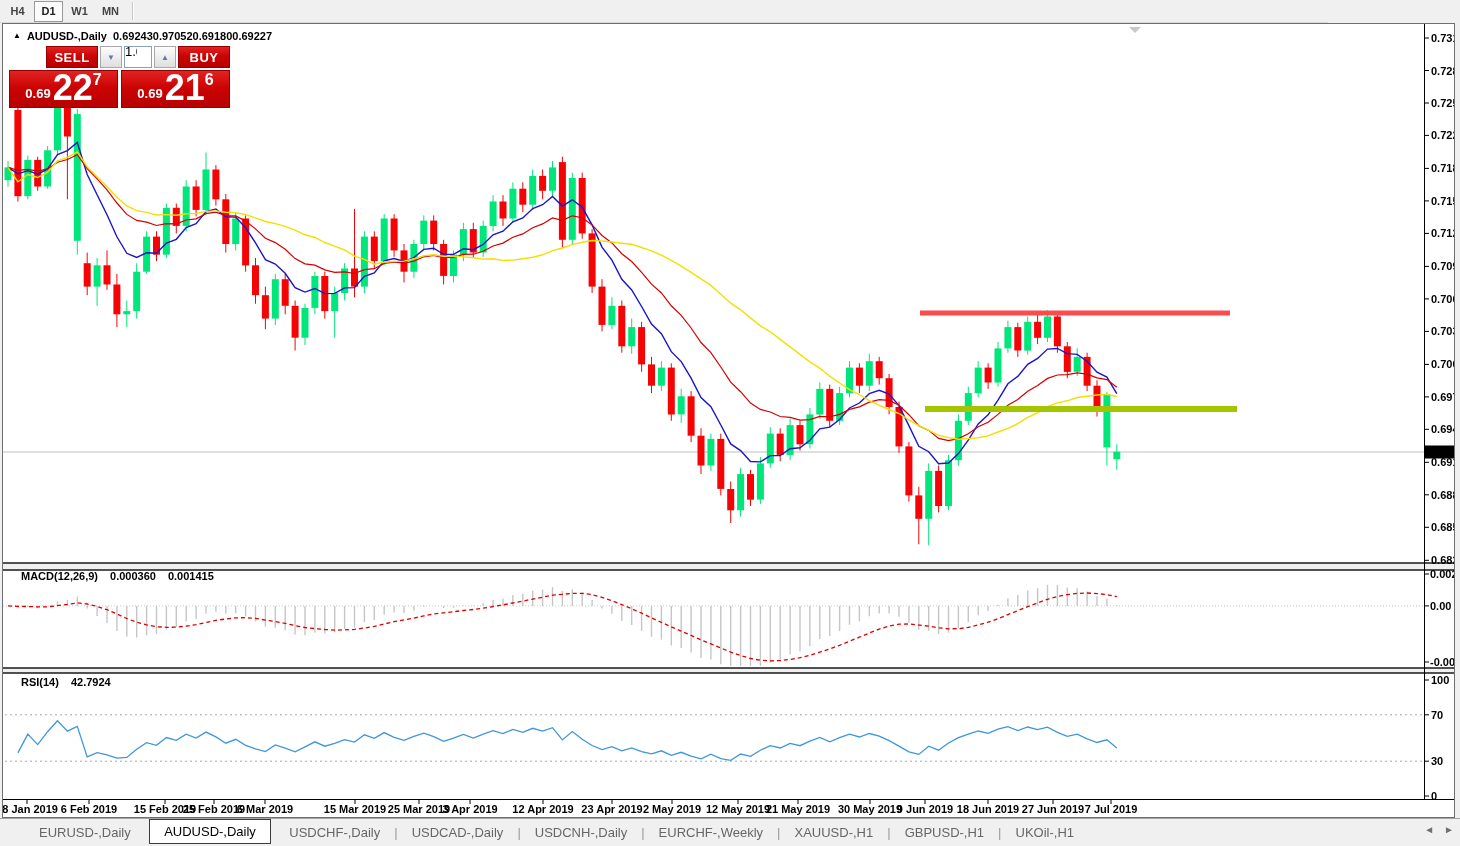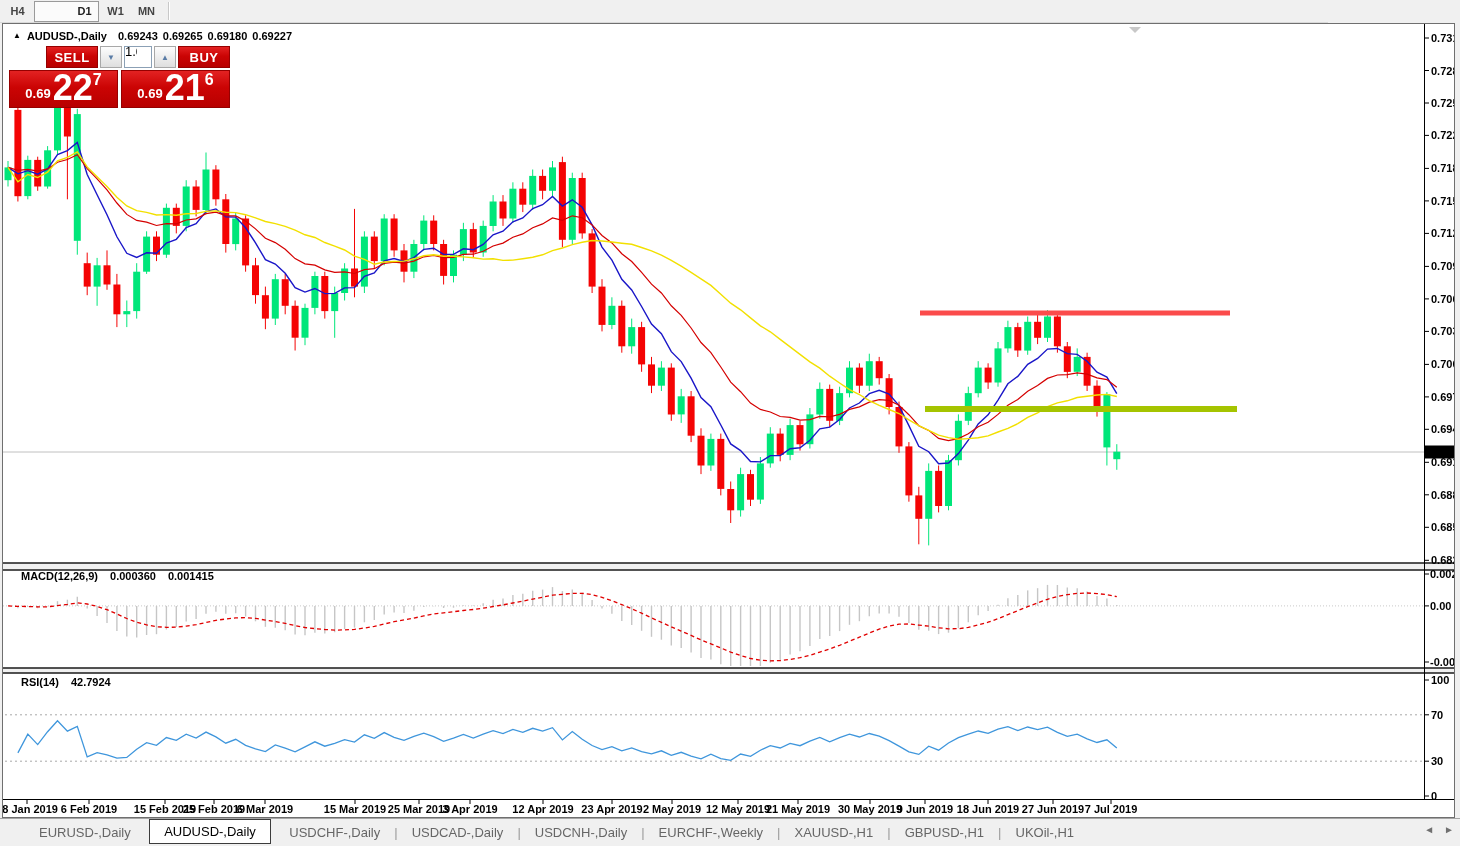--- a/index.html
+++ b/index.html
@@ -3,32 +3,32 @@
 <meta charset="utf-8">
 <style>
   html,body{margin:0;padding:0;}
   body{width:1460px;height:846px;position:relative;background:#f0f0f0;overflow:hidden;
        font-family:"Liberation Sans",sans-serif;-webkit-font-smoothing:none;}
   
   .toolbar{position:absolute;left:0;top:0;width:1328px;height:23px;background:#f0f0f0;
            border-bottom:1px solid #d9d9d9;display:flex;align-items:center;padding-left:2px;box-sizing:border-box;}
   .tf-btn{height:19px;min-width:27px;margin:0 1px;display:flex;align-items:center;justify-content:center;
           font:bold 11px "Liberation Sans",sans-serif;color:#444;border:1px solid transparent;background:transparent;cursor:default;}
-  .tf-btn.active{background:#fbfbfb;border:1px solid #9a9a9a;color:#222;padding-left:36px;}
+  .tf-btn.active{background:#fbfbfb;border:1px solid #9a9a9a;color:#222;}
   .tb-sep{width:1px;height:18px;background:#c8c8c8;border-right:1px solid #fff;margin:0 6px;}
   
   .frame{position:absolute;left:2px;top:23px;width:1453px;height:795px;border:1px solid #6f6f6f;
          background:#fff;box-sizing:border-box;}
   #chart-svg{position:absolute;left:0;top:0;}
   svg text{font:bold 11px "Liberation Sans",sans-serif;fill:#000;}
   
   .ohlc{position:absolute;left:10px;top:6px;display:flex;align-items:center;gap:6px;
         font:bold 11px "Liberation Sans",sans-serif;color:#000;}
   .ohlc .mk{font-size:8px;line-height:1;}
-  .ohlc .vals span{margin-left:5px;}
+  .ohlc .vals span{}
   .ind-label{position:absolute;left:6px;font:bold 11px "Liberation Sans",sans-serif;color:#000;}
   .ind-label span{margin-left:12px;}
   
   .panel{position:absolute;left:6px;top:22px;width:221px;}
   .row1{display:flex;height:22px;gap:2px;margin-left:37px;}
   .btn-red{background:linear-gradient(180deg,#e32222 0%,#cb0404 45%,#b80000 100%);
            border:1px solid #960000;color:#fff;display:flex;align-items:center;justify-content:center;}
   .sell-s,.buy-s{flex:0 0 50px;font:bold 13px "Liberation Sans",sans-serif;letter-spacing:.5px;}
   .spin{flex:0 0 20px;background:linear-gradient(180deg,#fdfdfd,#dfdfdf);border:1px solid #a8a8a8;
         display:flex;align-items:center;justify-content:center;font-size:8px;color:#5a7ca6;cursor:default;}
@@ -509,21 +509,21 @@
       <line x1="1050.0" y1="776.0" x2="1050.0" y2="780.0" stroke="#000"></line>
       <text x="1050.0" y="789.0" text-anchor="middle">27 Jun 2019</text>
       <line x1="1108.0" y1="776.0" x2="1108.0" y2="780.0" stroke="#000"></line>
       <text x="1108.0" y="789.0" text-anchor="middle">7 Jul 2019</text>
     </svg>
 
   <div class="ohlc">
     <span class="mk">▲</span>
     <span>AUDUSD-,Daily</span>
     <span class="vals">
-      <span>0.69243</span><span>0.69265</span><span>0.69180</span><span>0.69227</span>
+      <span>0.69243</span><span>0.97052</span><span>0.69180</span><span>0.69227</span>
     </span>
   </div>
 
   <div class="panel">
     <div class="row1">
       <div class="btn-red sell-s">SELL</div>
       <div class="spin">▼</div>
       <input class="vol" value="1.00" style="">
       <div class="spin">▲</div>
       <div class="btn-red buy-s">BUY</div>

